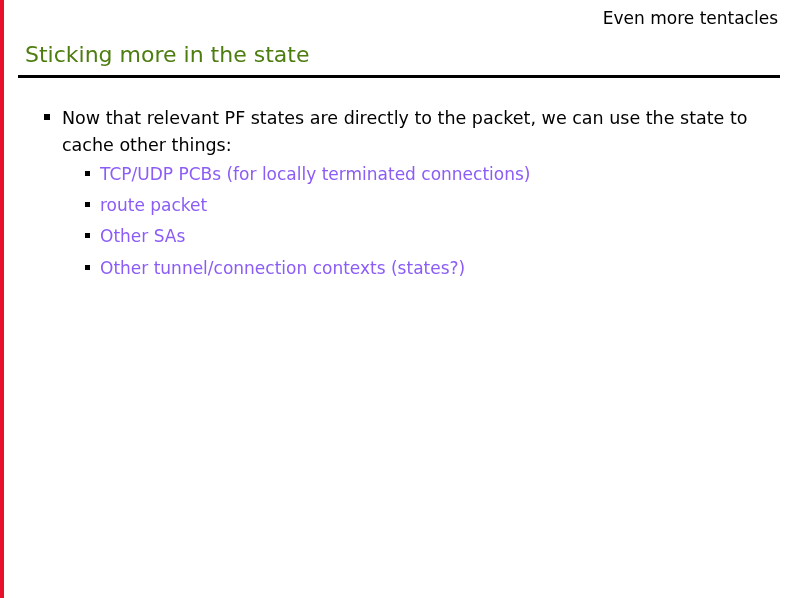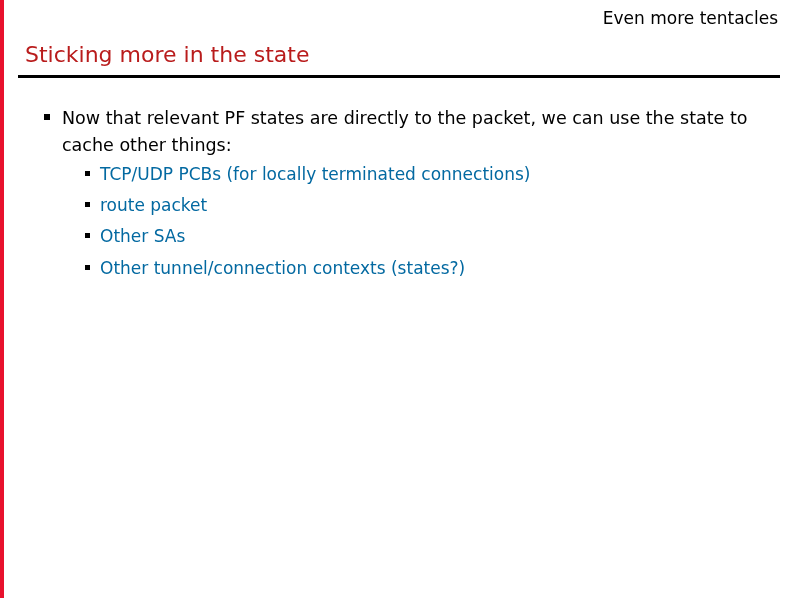--- a/index.html
+++ b/index.html
@@ -36,21 +36,21 @@
     font-size: 17px;
     color: #000000;
     font-family: "DejaVu Sans", sans-serif;
     white-space: nowrap;
   }
   .slide-title {
     position: absolute;
     left: 25px;
     top: 42px;
     font-size: 22px;
-    color: #b91c1c;
+    color: #4d7c0f;
     font-family: "DejaVu Sans", sans-serif;
     white-space: nowrap;
   }
   .title-rule {
     position: absolute;
     left: 18px;
     top: 75px;
     width: 762px;
     height: 3px;
     background: #000000;
@@ -85,21 +85,21 @@
   ul.level2 {
     list-style: none;
     margin: 4px 0 0 0;
     padding: 0 0 0 22px;
   }
   ul.level2 > li {
     position: relative;
     padding-left: 16px;
     font-size: 17px;
     line-height: 1.42;
-    color: #0369a1;
+    color: #8b5cf6;
     margin-bottom: 7px;
   }
   ul.level2 > li > .bullet2 {
     position: absolute;
     left: 1px;
     top: 9px;
     width: 5px;
     height: 5px;
     background: #000000;
   }

